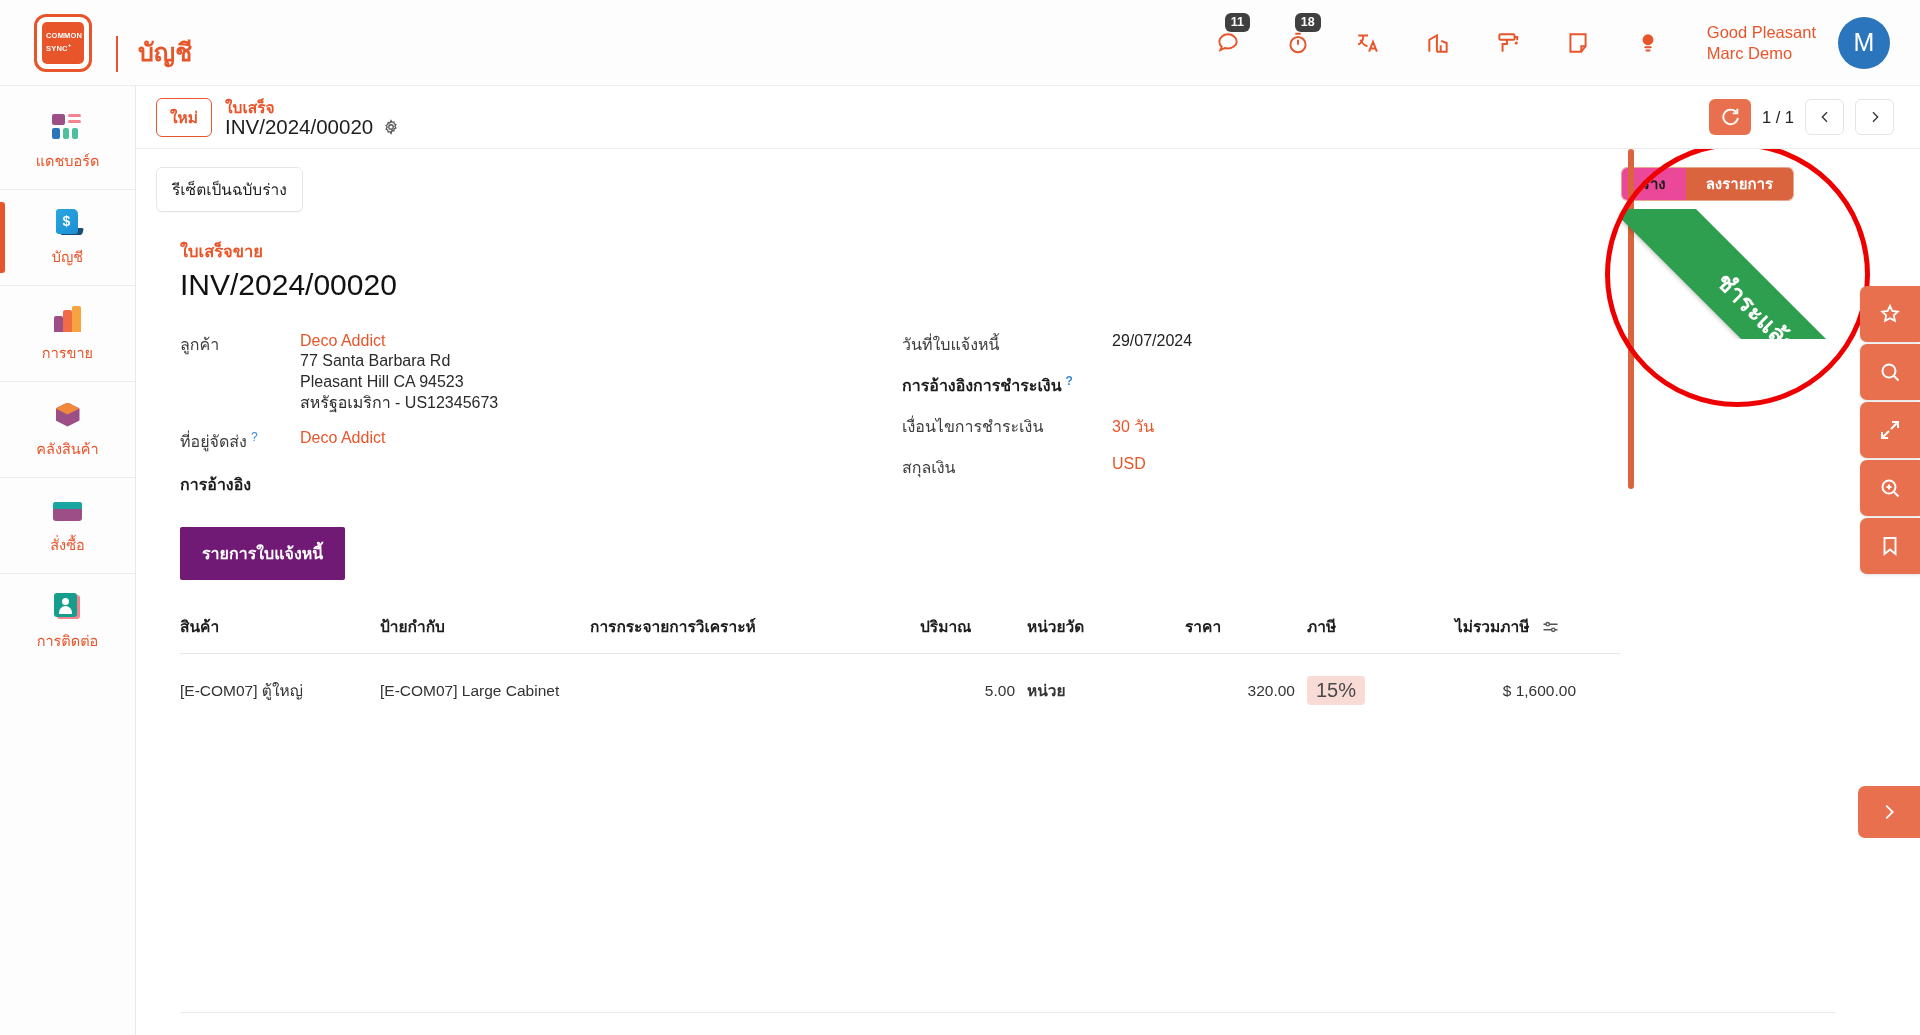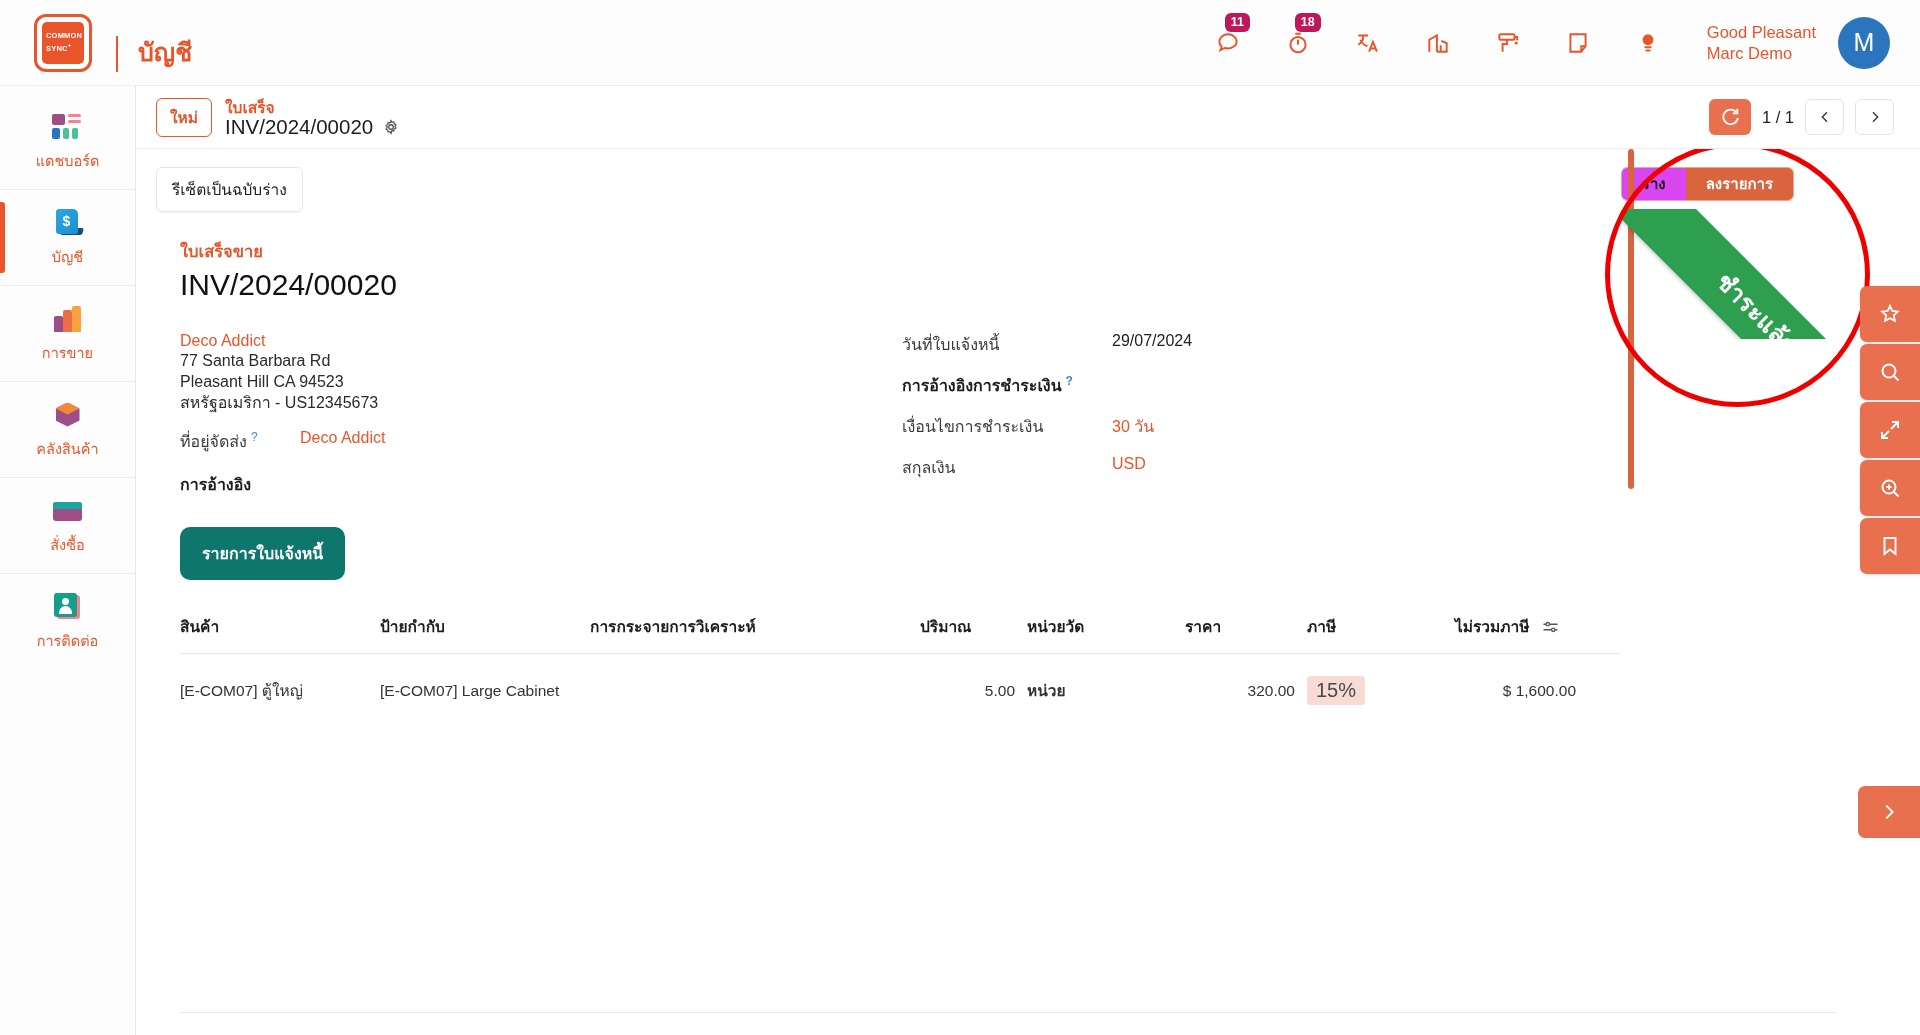--- a/index.html
+++ b/index.html
@@ -37,21 +37,21 @@
   .brand-title { color:#e8552a; font-size: 25px; font-weight: 700; }
 
   .top-icons { display:flex; align-items:center; gap: 36px; margin-left: auto; }
   .ticon {
     position: relative; width: 34px; height: 34px;
     display:flex; align-items:center; justify-content:center;
     color:#e8552a; cursor: pointer;
   }
   .badge {
     position:absolute; top: -13px; left: 14px;
-    background:#be185d; color:#fff; font-size: 12.5px; font-weight: 600;
+    background:#404040; color:#fff; font-size: 12.5px; font-weight: 600;
     border-radius: 6px; padding: 2px 6px; min-width: 24px; text-align:center;
     line-height: 15px;
   }
   .greet {
     margin-left: 42px; color:#e8552a; font-size: 16.5px; line-height: 21px;
     text-align: left; font-weight: 500;
   }
   .avatar {
     margin-left: 22px; margin-right: 30px;
     width: 52px; height: 52px; border-radius: 50%;
@@ -162,21 +162,21 @@
     box-shadow: 0 1px 1px rgba(0,0,0,.04);
   }
   .status-pills {
     margin-left:auto; display:flex; border:1px solid #e8a98c; border-radius:6px;
     overflow:hidden; margin-right: 100px; height: 34px;
   }
   .pill {
     padding: 0 20px; font-size: 15px; font-weight: 600; cursor:pointer;
     display:flex; align-items:center;
   }
-  .pill.sel { background:#d946ef; color:#1d1d1d;text-align:center; }
+  .pill.sel { background:#ec4899; color:#1d1d1d;text-align:center; }
   .pill.on  { background:#d9643e; color:#fff; }
 
   
   .ribbon {
     position:absolute; right: 10px; top: 60px;
     width: 290px; height: 130px; overflow:hidden; pointer-events:none;
   }
   .ribbon .band {
     position:absolute; left: 42px; top: -34px; width: 330px; height: 60px;
     background:#2e9e4f; transform: rotate(45deg); transform-origin: left top;
@@ -208,21 +208,21 @@
   .flabel.wide { width: 210px; }
   .fval { color:#222; }
   .fval.link { color:#e8552a; cursor:pointer; }
   .fval.orange { color:#e8552a; }
   .addr-line { color:#2b2b2b; line-height: 21px; }
   .qmark { color:#3a87d6; font-size: 12px; vertical-align: super; margin-left:4px; cursor:pointer;}
   .ref-label { font-weight:700; font-size: 16px; color:#1d1d1d; margin-top: 18px; }
 
   .tabstrip { margin-top: 30px; padding-left: 44px; }
   .tab-btn {
-    background:#0f766e; color:#fff; border:none; border-radius:10px;
+    background:#701a75; color:#fff; border:none; border-radius:2px;
     padding: 14px 22px; font-size: 16px; font-weight: 700; cursor:pointer;
   }
 
   table.lines { width: 1440px; margin: 34px 0 0 44px; border-collapse: collapse; }
   table.lines th {
     font-size: 15.5px; font-weight: 700; color:#1d1d1d; text-align:left;
     padding-bottom: 14px; border-bottom: 1px solid #e6e6e6; white-space:nowrap;
   }
   table.lines td {
     font-size: 15.5px; color:#333; padding: 22px 0 18px 0;
@@ -446,20 +446,21 @@
         <div class="annot-circle"></div>
       </div>
 
       <div class="doc">
         <div class="doc-kind">ใบเสร็จขาย</div>
         <div class="doc-no">INV/2024/00020</div>
 
         <div class="fields">
           <div class="col-l">
             <div class="frow">
+              <div class="flabel">ลูกค้า</div>
               <div>
                 <div class="fval link">Deco Addict</div>
                 <div class="addr-line">77 Santa Barbara Rd</div>
                 <div class="addr-line">Pleasant Hill CA 94523</div>
                 <div class="addr-line">สหรัฐอเมริกา - US12345673</div>
               </div>
             </div>
             <div class="frow" style="margin-top:16px">
               <div class="flabel">
                 <span>ที่อยู่จัดส่ง</span><span class="qmark">?</span>

